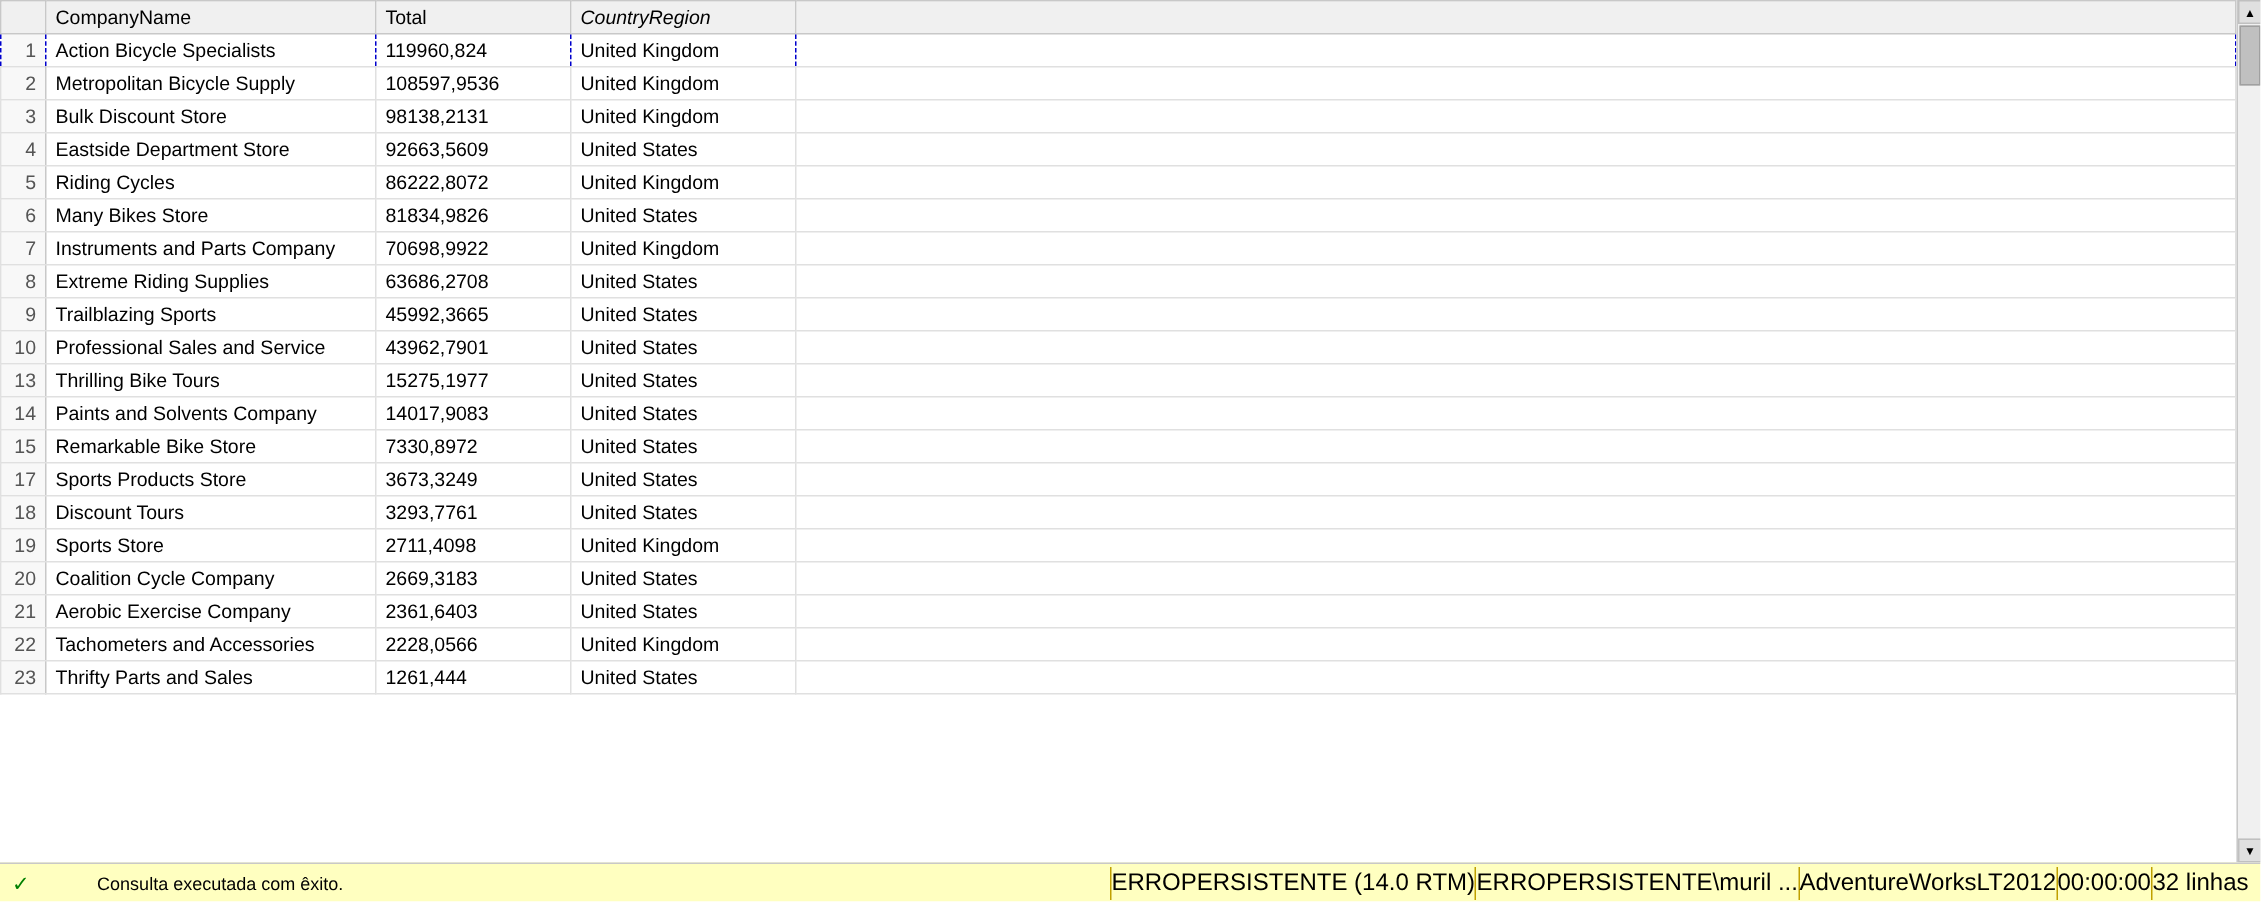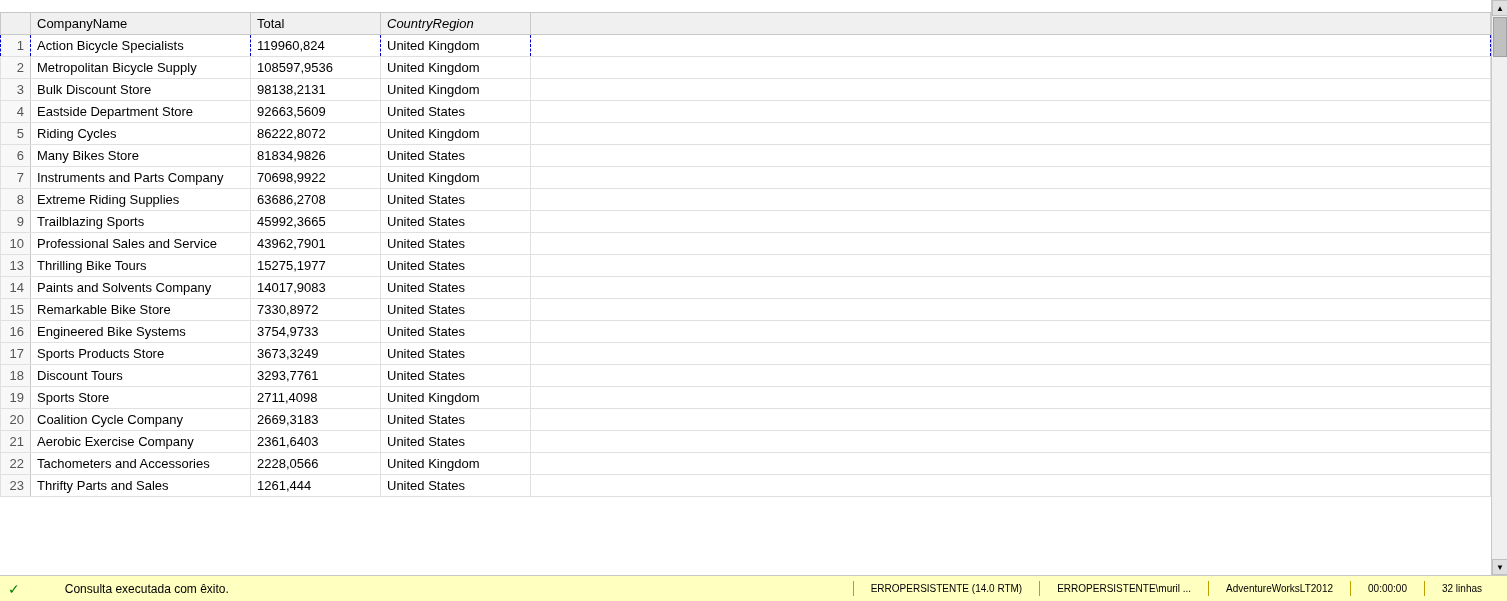--- a/index.html
+++ b/index.html
@@ -18,21 +18,20 @@
       flex: 1;
       display: flex;
       overflow: hidden;
       position: relative;
     }
 
     .data-table {
       width: 100%;
       border-collapse: collapse;
       table-layout: fixed;
-      margin-top: 12px;
     }
 
     .data-table thead tr {
       background: #fff;
     }
 
     .data-table thead th {
       border: 1px solid #c8c8c8;
       padding: 3px 6px;
       text-align: left;
@@ -138,23 +137,23 @@
       margin-left: 39px;
     }
 
     .status-right {
       display: flex;
       align-items: center;
       gap: 0;
     }
 
     .status-item {
-      padding: 2px 17px;
+      padding: 2px 0;
       border-left: 1px solid #c0a000;
-      font-size: 10px;
+      font-size: 16px;
       color: #000;
       white-space: nowrap;
     }
 
     .table-scroll-wrapper {
       overflow: hidden;
       flex: 1;
       display: flex;
       flex-direction: column;
     }
@@ -266,27 +265,20 @@
               <td></td>
             </tr>
             <tr>
               <td class="row-num">15</td>
               <td>Remarkable Bike Store</td>
               <td>7330,8972</td>
               <td>United States</td>
               <td></td>
             </tr>
             <tr>
-              <td class="row-num">16</td>
-              <td>Engineered Bike Systems</td>
-              <td>3754,9733</td>
-              <td>United States</td>
-              <td></td>
-            </tr>
-            <tr>
               <td class="row-num">17</td>
               <td>Sports Products Store</td>
               <td>3673,3249</td>
               <td>United States</td>
               <td></td>
             </tr>
             <tr>
               <td class="row-num">18</td>
               <td>Discount Tours</td>
               <td>3293,7761</td>

